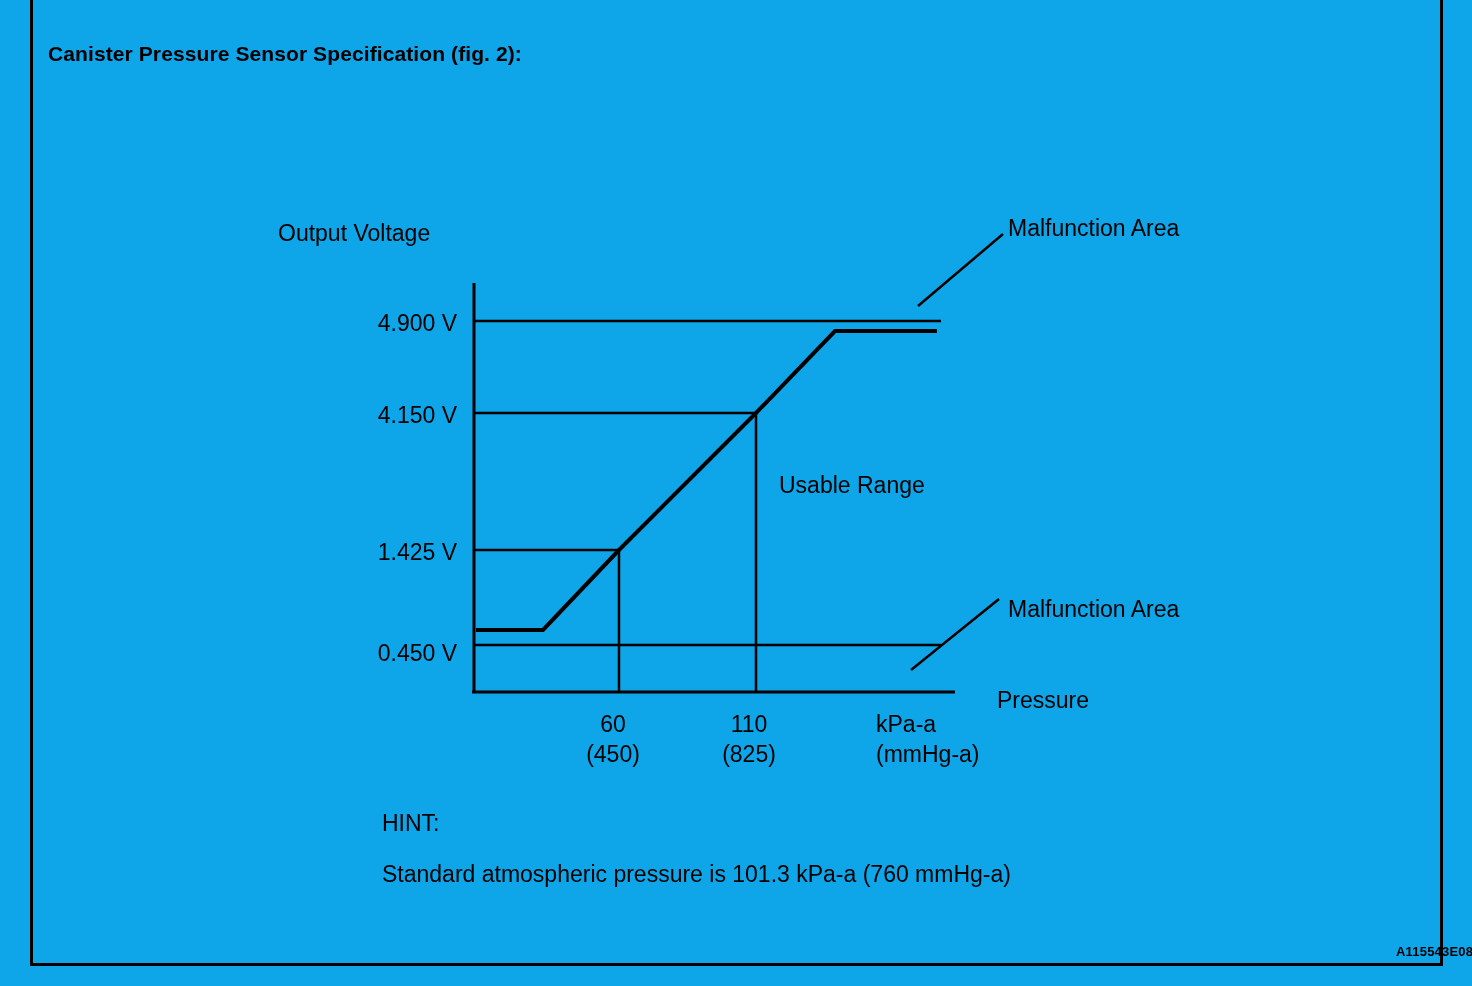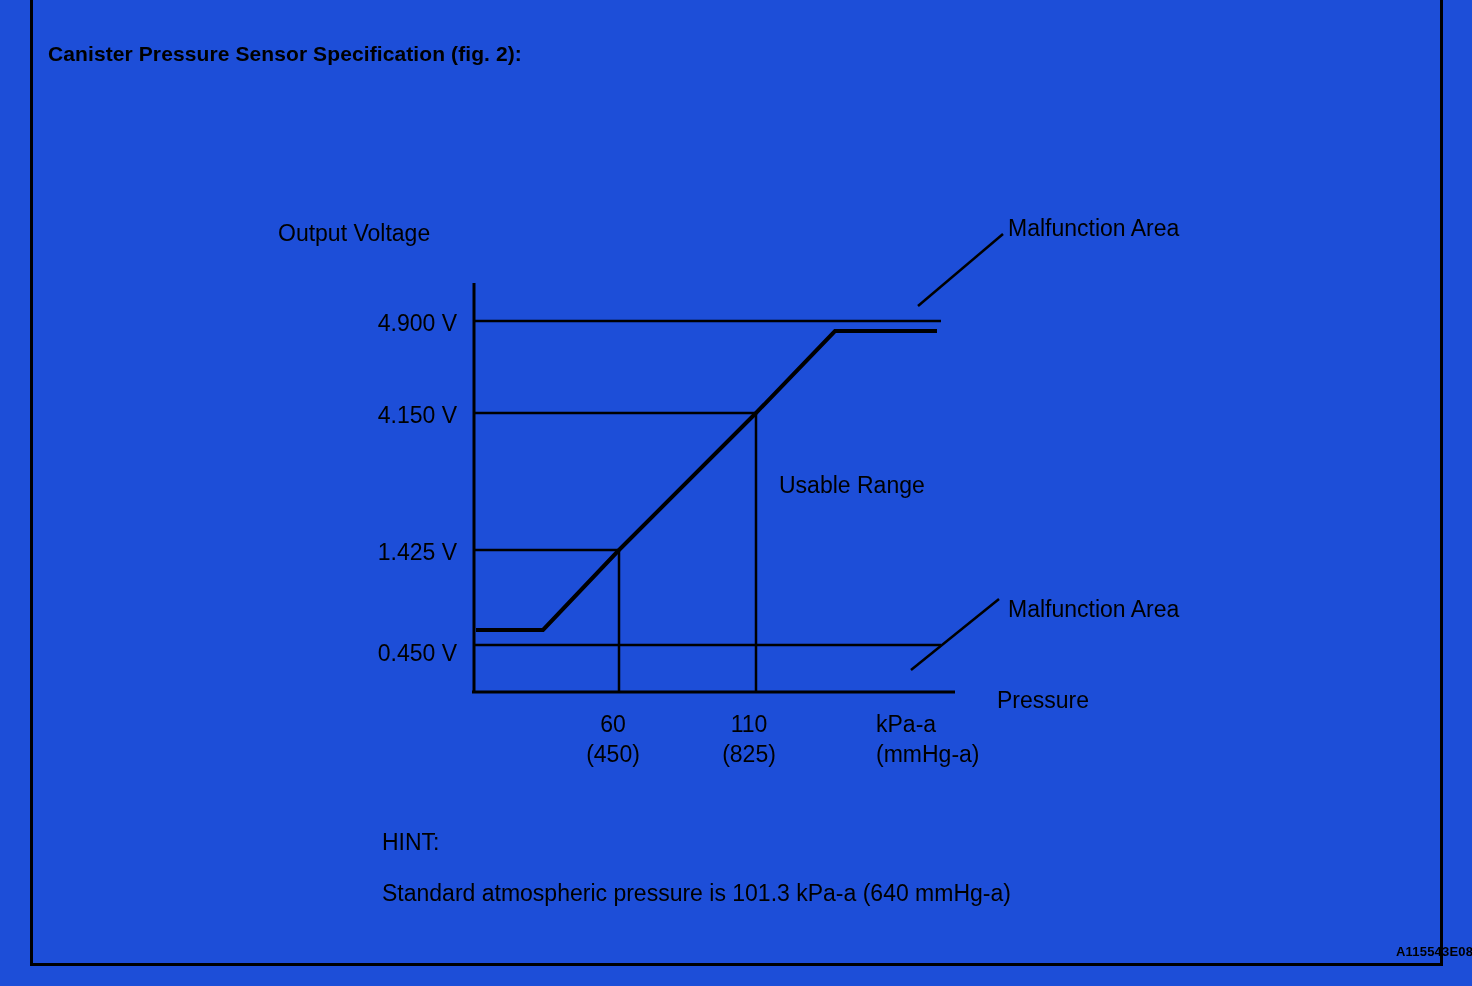--- a/index.html
+++ b/index.html
@@ -8,21 +8,21 @@
     background: #ffffff;
   }
   body {
     font-family: "Liberation Sans", sans-serif;
     color: #000000;
   }
   #page {
     position: relative;
     width: 1472px;
     height: 986px;
-    background: #1d4ed8;
+    background: #0ea5e9;
     overflow: hidden;
   }
   
   #frame {
     position: absolute;
     left: 30px;
     top: -4px;
     width: 1413px;
     height: 970px;
     border: 3px solid #000000;
@@ -46,21 +46,20 @@
     font-family: "Liberation Sans", sans-serif;
     font-size: 23px;
     fill: #000000;
   }
   #hint-block {
     position: absolute;
     left: 382px;
     top: 812px;
     font-size: 23px;
     line-height: 1.0;
-    margin-top: 19px;
   }
   #hint-label { margin: 0 0 28px 0; white-space: nowrap; }
   #hint-text  { margin: 0; white-space: nowrap; }
   #fig-code {
     position: absolute;
     left: 1396px;
     top: 944px;
     font-size: 13px;
     font-weight: bold;
     letter-spacing: 0.2px;
@@ -111,18 +110,18 @@
     <text class="svg-txt" x="876" y="732">kPa-a</text>
     <text class="svg-txt" x="876" y="762">(mmHg-a)</text>
 
     <text class="svg-txt" x="1008" y="236">Malfunction Area</text>
     <text class="svg-txt" x="1008" y="617">Malfunction Area</text>
     <text class="svg-txt" x="779" y="493">Usable Range</text>
   </svg>
 
   <div id="hint-block">
     <p id="hint-label">HINT:</p>
-    <p id="hint-text">Standard atmospheric pressure is 101.3 kPa-a (640 mmHg-a)</p>
+    <p id="hint-text">Standard atmospheric pressure is 101.3 kPa-a (760 mmHg-a)</p>
   </div>
 
   <div id="fig-code">A115543E08</div>
 
 </div>
 
 </body></html>

